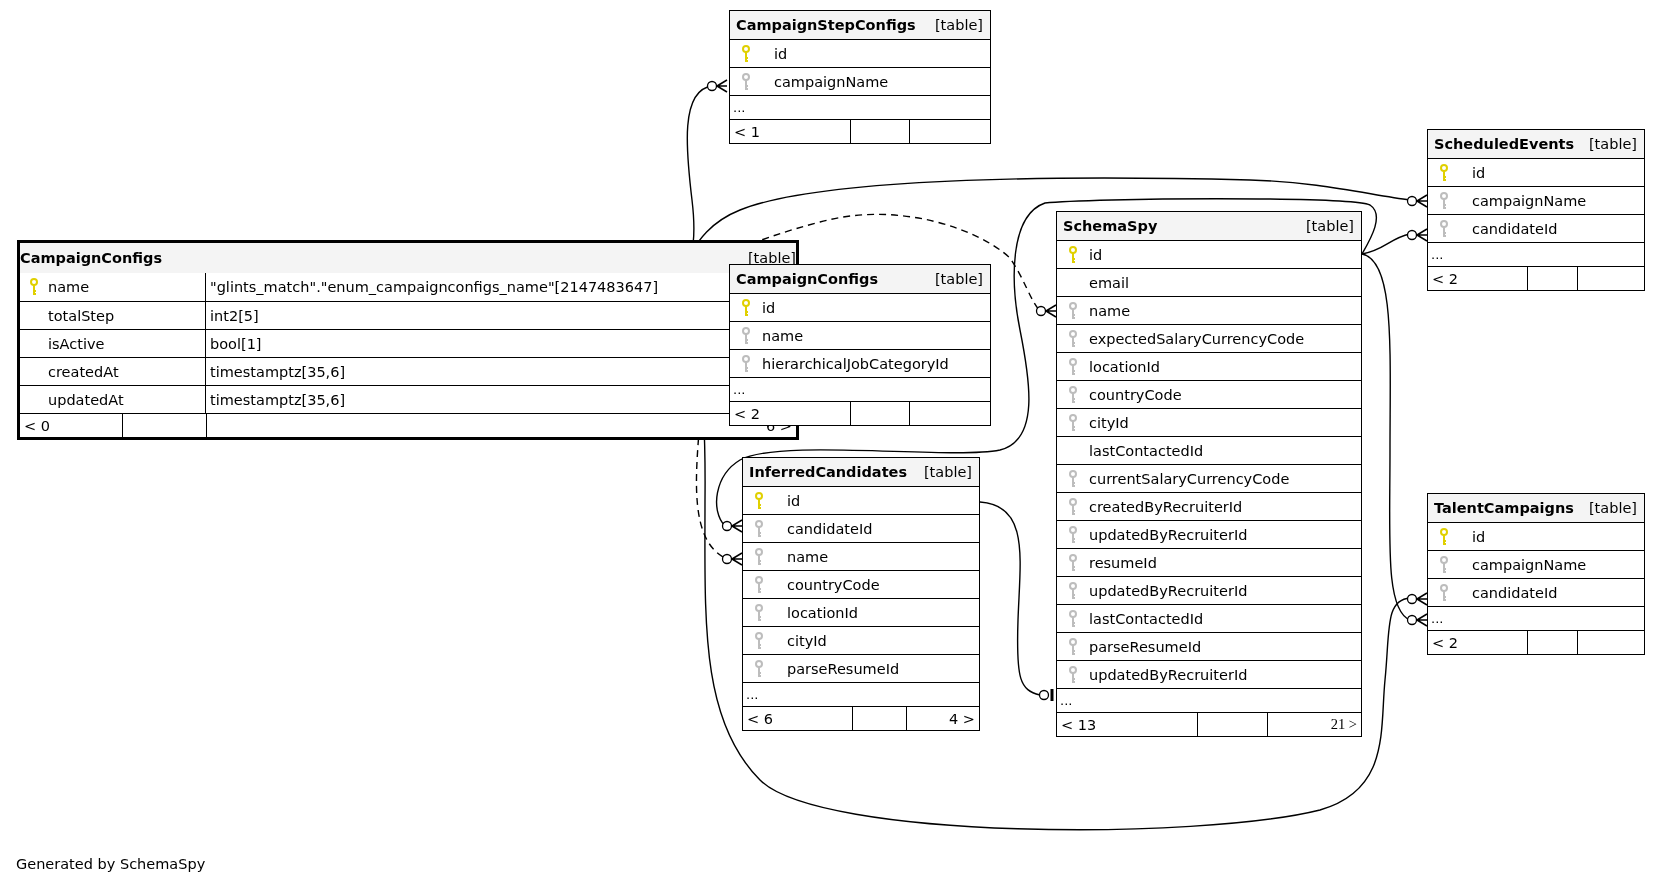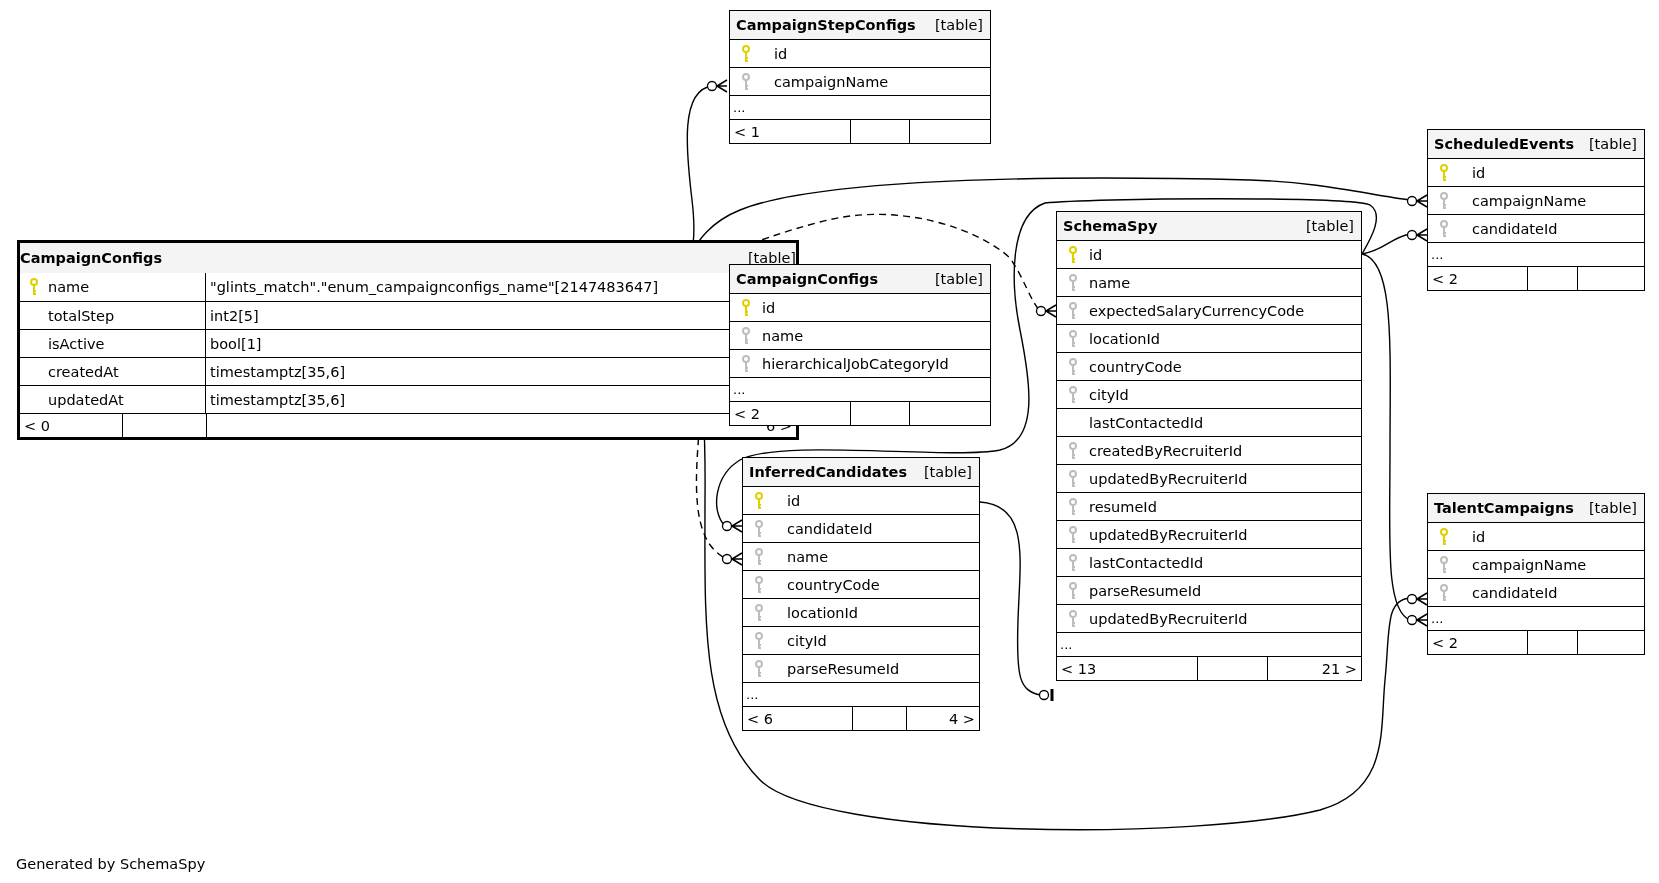--- a/index.html
+++ b/index.html
@@ -303,20 +303,29 @@
     <div class="row col" style="padding-left:10px;">
       <span class="key" style="margin-right:10px;">
         <svg viewBox="0 0 8 18">
           <circle cx="4" cy="4" r="3" fill="none" stroke="#e0d000" stroke-width="2"></circle>
           <path d="M4 7 L4 17 M4 13 L6 13 M4 16 L6 16" stroke="#e0d000" stroke-width="2"></path>
         </svg>
       </span>
       <span>id</span>
     </div>
     <div class="row col" style="padding-left:10px;">
+      <span class="key none" style="margin-right:10px;">
+        <svg viewBox="0 0 8 18">
+          <circle cx="4" cy="4" r="3" fill="none" stroke="#bdbdbd" stroke-width="2"></circle>
+          <path d="M4 7 L4 17 M4 13 L6 13 M4 16 L6 16" stroke="#bdbdbd" stroke-width="2"></path>
+        </svg>
+      </span>
+      <span>email</span>
+    </div>
+    <div class="row col" style="padding-left:10px;">
       <span class="key" style="margin-right:10px;">
         <svg viewBox="0 0 8 18">
           <circle cx="4" cy="4" r="3" fill="none" stroke="#bdbdbd" stroke-width="2"></circle>
           <path d="M4 7 L4 17 M4 13 L6 13 M4 16 L6 16" stroke="#bdbdbd" stroke-width="2"></path>
         </svg>
       </span>
       <span>name</span>
     </div>
     <div class="row col" style="padding-left:10px;">
       <span class="key" style="margin-right:10px;">
@@ -355,20 +364,29 @@
       <span>cityId</span>
     </div>
     <div class="row col" style="padding-left:10px;">
       <span class="key none" style="margin-right:10px;">
         <svg viewBox="0 0 8 18">
           <circle cx="4" cy="4" r="3" fill="none" stroke="#bdbdbd" stroke-width="2"></circle>
           <path d="M4 7 L4 17 M4 13 L6 13 M4 16 L6 16" stroke="#bdbdbd" stroke-width="2"></path>
         </svg>
       </span>
       <span>lastContactedId</span>
+    </div>
+    <div class="row col" style="padding-left:10px;">
+      <span class="key" style="margin-right:10px;">
+        <svg viewBox="0 0 8 18">
+          <circle cx="4" cy="4" r="3" fill="none" stroke="#bdbdbd" stroke-width="2"></circle>
+          <path d="M4 7 L4 17 M4 13 L6 13 M4 16 L6 16" stroke="#bdbdbd" stroke-width="2"></path>
+        </svg>
+      </span>
+      <span>currentSalaryCurrencyCode</span>
     </div>
     <div class="row col" style="padding-left:10px;">
       <span class="key" style="margin-right:10px;">
         <svg viewBox="0 0 8 18">
           <circle cx="4" cy="4" r="3" fill="none" stroke="#bdbdbd" stroke-width="2"></circle>
           <path d="M4 7 L4 17 M4 13 L6 13 M4 16 L6 16" stroke="#bdbdbd" stroke-width="2"></path>
         </svg>
       </span>
       <span>createdByRecruiterId</span>
     </div>
@@ -423,21 +441,21 @@
           <circle cx="4" cy="4" r="3" fill="none" stroke="#bdbdbd" stroke-width="2"></circle>
           <path d="M4 7 L4 17 M4 13 L6 13 M4 16 L6 16" stroke="#bdbdbd" stroke-width="2"></path>
         </svg>
       </span>
       <span>updatedByRecruiterId</span>
     </div>
     <div class="row more">...</div>
     <div class="row foot">
       <div style="width:46%;">&lt; 13</div>
       <div style="width:23%;"></div>
-      <div style="flex:1; justify-content:flex-end;">21 &gt;</div>
+      <div style="flex:1; justify-content:flex-end;font-family:Liberation Serif, serif;">21 &gt;</div>
     </div>
   </div>
 <div class="tbl" style="left:1427px; top:129px; width:218px;">
     <div class="row hdr">
       <span class="tname">ScheduledEvents</span>
       <span>[table]</span>
     </div>
     <div class="row col" style="padding-left:10px;">
       <span class="key" style="margin-right:22px;">
         <svg viewBox="0 0 8 18">

